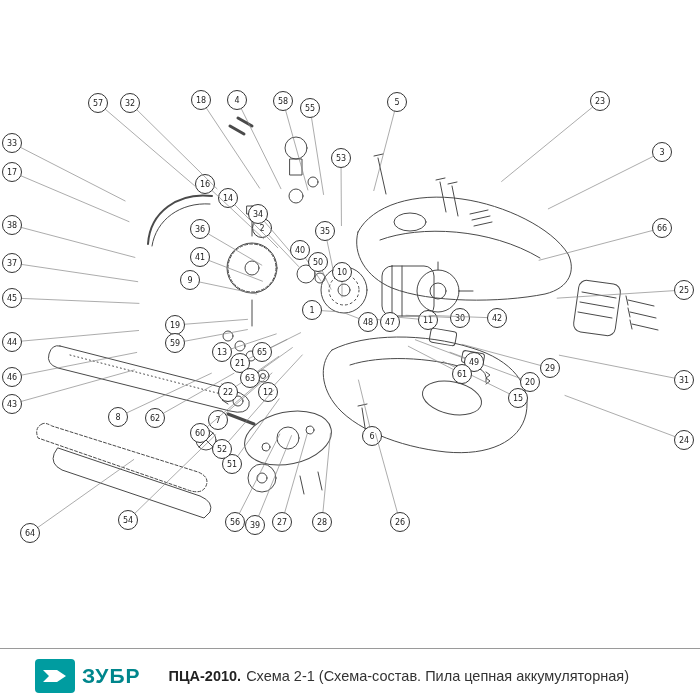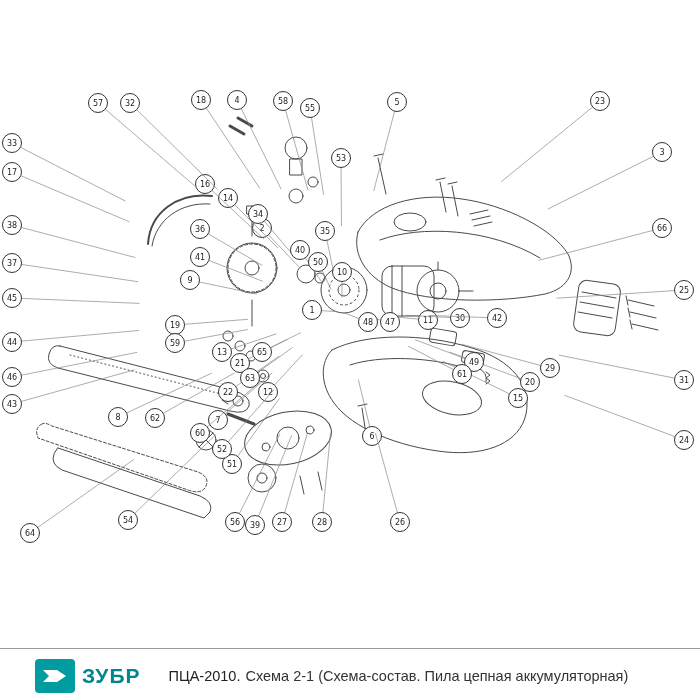--- a/index.html
+++ b/index.html
@@ -7,21 +7,21 @@
     position:relative;width:700px;height:700px;background:#ffffff;
     font-family:"Liberation Sans",sans-serif;overflow:hidden;
   }
   .diagram{position:absolute;top:0;left:0;}
   .footer{position:absolute;left:0;bottom:0;width:700px;height:52px;background:#fff;}
   .footer-rule{border-top:1px solid #9a9a9a;width:700px;height:0;}
   .footer-row{display:flex;align-items:center;height:53px;padding-left:35px;box-sizing:border-box;}
   .logo{display:flex;align-items:center;gap:7px;margin-right:28px;}
   .logo-text{color:#00868c;font-weight:bold;font-size:21px;letter-spacing:1px;}
   .caption{font-size:14.5px;color:#222;white-space:nowrap;}
-  .caption .model{font-weight:normal;}
+  .caption .model{font-weight:bold;}
   .caption .rest{margin-left:5px;color:#333;font-weight:normal;}
 </style>
 </head>
 <body>
 
 <div class="page">
 
   <svg id="diagram-svg" class="diagram" width="700" height="700" viewBox="0 0 700 700">
     <g stroke="#4a4a4a" fill="none" stroke-width="1" stroke-linecap="round" stroke-linejoin="round">
 

